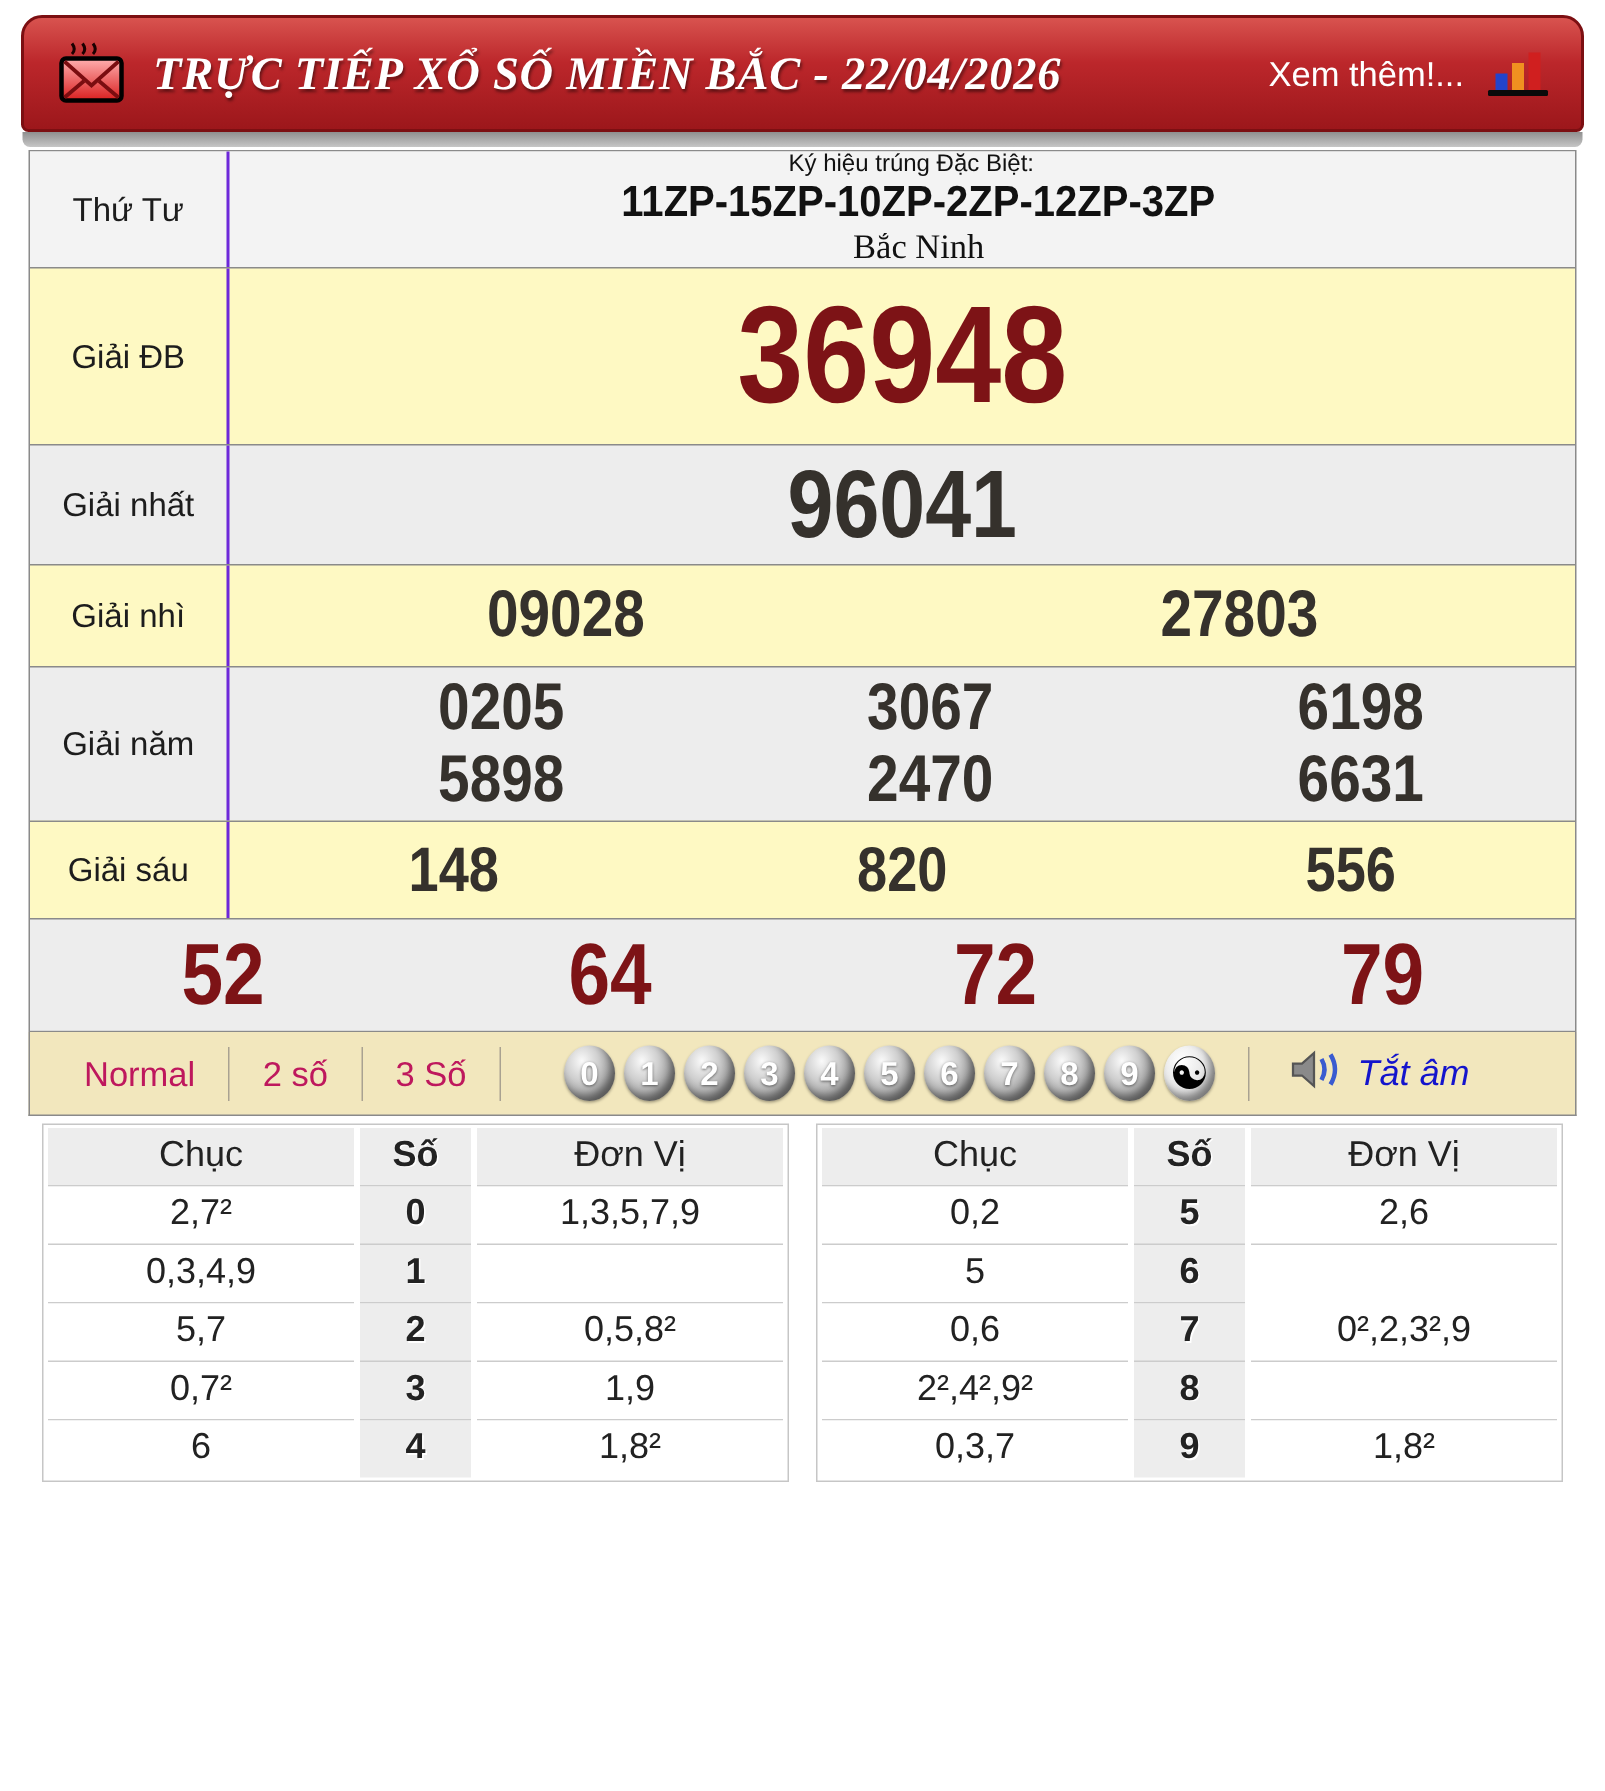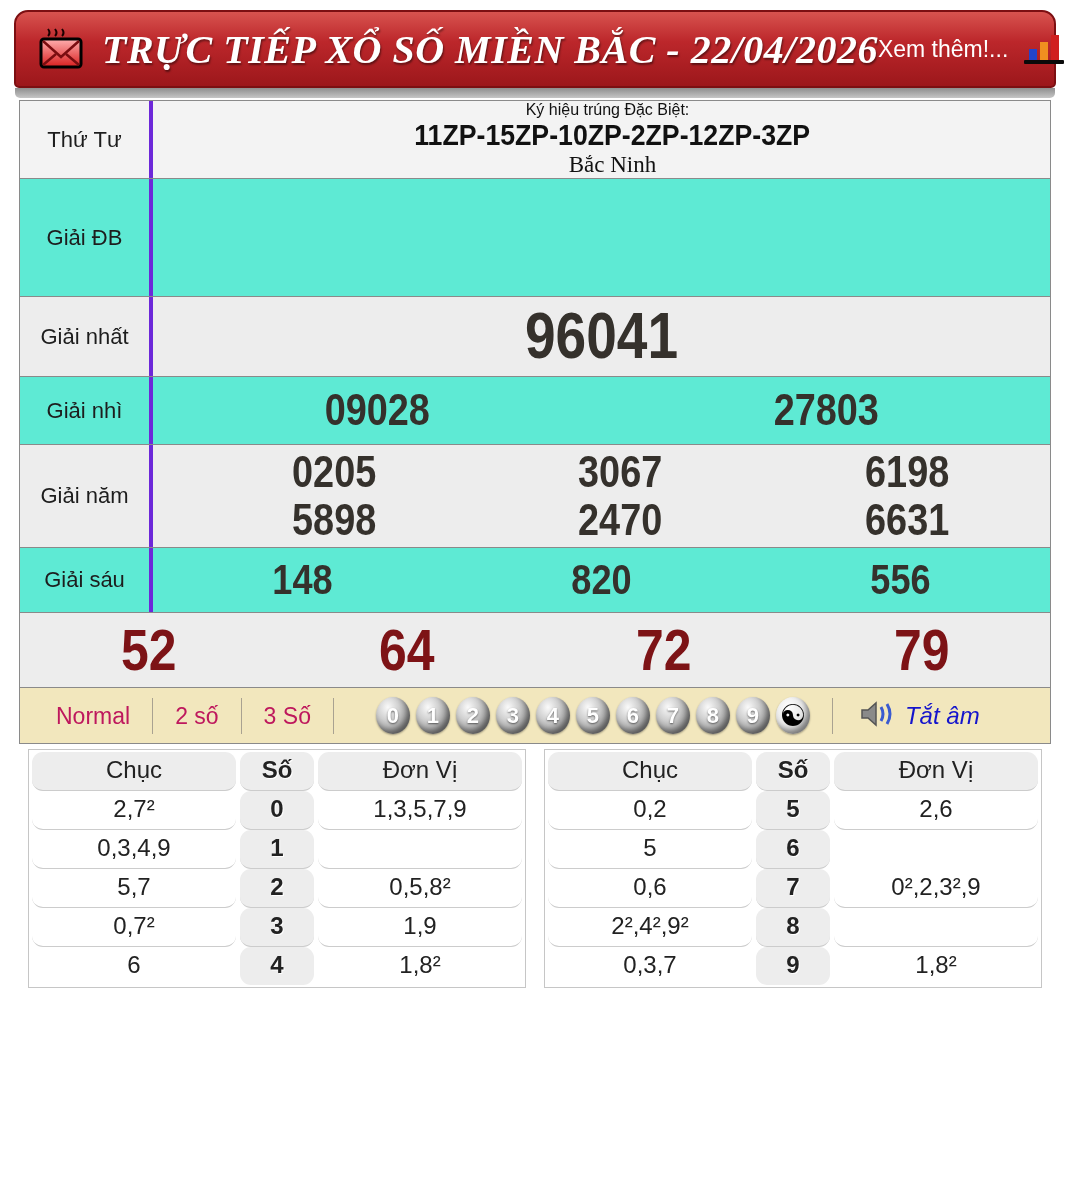--- a/index.html
+++ b/index.html
@@ -5,39 +5,39 @@
   html,body{margin:0;padding:0;background:#fff;font-family:"Liberation Sans",sans-serif;}
   .page{position:relative;width:1070px;height:1194px;background:#fff;overflow:hidden;}
   .widget{position:absolute;left:14px;top:10px;width:1042px;}
 
   
   .header{position:relative;height:78px;box-sizing:border-box;
     background:linear-gradient(#d8534f 0%,#bc272b 40%,#9c171b 100%);
     border:2px solid #7c0f12;border-radius:14px 14px 5px 5px;
     display:flex;align-items:center;padding:0 20px;}
   .title{font-family:"Liberation Serif",serif;font-style:italic;font-weight:bold;
-    font-size:40px;color:#fff;margin-left:16px;letter-spacing:.5px;
+    font-size:31px;color:#fff;margin-left:16px;letter-spacing:.5px;
     text-shadow:1px 2px 2px rgba(0,0,0,.45);white-space:nowrap;}
   .more{margin-left:auto;font-size:23px;color:#fff;cursor:pointer;white-space:nowrap;}
   .envelope,.chartic{display:flex;align-items:center;}
   .chartic{margin-left:14px;cursor:pointer;}
   .gray-strip{height:10px;margin:0 1px;background:linear-gradient(#8f8f8f,#c6c6c6);
     border-radius:0 0 5px 5px;}
 
   
   .results{margin:2px 5px 0 5px;border:1px solid #8a8a8a;}
   .prow{display:flex;border-top:1px solid #8a8a8a;box-sizing:border-box;}
   .prow:first-child{border-top:none;}
-  .plabel{width:133px;flex:0 0 133px;border-right:4px solid #6d28d9;
+  .plabel{width:133px;flex:0 0 133px;border-right:2px solid #6d28d9;
     display:flex;align-items:center;justify-content:center;
     font-size:22px;color:#1d1d1d;box-sizing:border-box;}
   .pcontent{flex:1;display:flex;flex-direction:column;justify-content:center;min-width:0;}
   .vline{display:flex;align-items:center;}
   .vline>span{flex:1;text-align:center;}
-  .bg-w{background:#5eead4;} .bg-g{background:#ededed;}
+  .bg-w{background:#fef9c3;} .bg-g{background:#ededed;}
   .h50{min-height:50px;} .h118{min-height:118px;} .h80{min-height:80px;}
   .h68{min-height:68px;} .h102{min-height:102px;} .h107{min-height:107px;}
   .h103{min-height:103px;gap:38px;} .h65{min-height:65px;} .h75{min-height:75px;}
   .pnum{display:inline-block;transform:scaleX(.86);font-weight:bold;
     color:#35312c;white-space:nowrap;line-height:1.1;}
   .maroon{color:#7d1316;}
   .f92{font-size:92px;} .f64{font-size:64px;} .f44{font-size:44px;}
   .f42{font-size:42px;} .f58{font-size:58px;}
   .info{display:flex;align-items:center;padding-left:12px;}
   .info-label{font-size:16px;color:#111;}
@@ -61,21 +61,21 @@
     color:#000;font-size:30px;font-weight:normal;text-shadow:none;}
   .tb-sep{width:1px;height:36px;background:#a9a291;margin:0 18px 0 22px;}
   .mute{display:flex;align-items:center;gap:8px;cursor:pointer;margin-left:8px;font-style:italic;}
   .mute-label{font-size:24px;color:#1414cc;}
 
   
   .stats-wrap{display:flex;gap:18px;margin:5px 14px 0 14px;}
   .stats{flex:1;border:1px solid #c6c6c6;background:#fff;padding:2px 3px;}
   .srow{display:grid;grid-template-columns:1fr 74px 1fr;column-gap:4px;}
   .scell{text-align:center;font-size:24px;color:#222;padding:4px 0 6px;
-    border-bottom:1px solid #ccc;background:#fff;min-height:26px;border-radius:11px;}
+    border-bottom:1px solid #ccc;background:#fff;min-height:26px;}
   .srow:last-child .scell{border-bottom:none;}
   .shead .scell{background:#ededed;}
   .shead .so-h{font-weight:bold;text-shadow:1px 1px 0 #fff;}
   .so{background:#ededed;font-weight:bold;text-shadow:1px 1px 0 #fff;}
 </style>
 </head>
 <body>
 
 <div class="page">
   <div class="widget">
@@ -116,20 +116,25 @@
         <div class="plabel">Thứ Tư</div>
         <div class="pcontent info">
           <span class="info-label">Ký hiệu trúng Đặc Biệt:</span>
           <span class="info-codes">11ZP-15ZP-10ZP-2ZP-12ZP-3ZP</span>
           <span class="info-prov">Bắc Ninh</span>
         </div>
       </div>
 
       <div class="prow h118 bg-w">
         <div class="plabel">Giải ĐB</div>
+        <div class="pcontent">
+            <div class="vline">
+          <span class="pnum maroon f92">36948</span>
+        </div>
+          </div>
       </div>
 
       <div class="prow h80 bg-g">
         <div class="plabel">Giải nhất</div>
         <div class="pcontent">
             <div class="vline">
           <span class="pnum f64">96041</span>
         </div>
           </div>
       </div>

